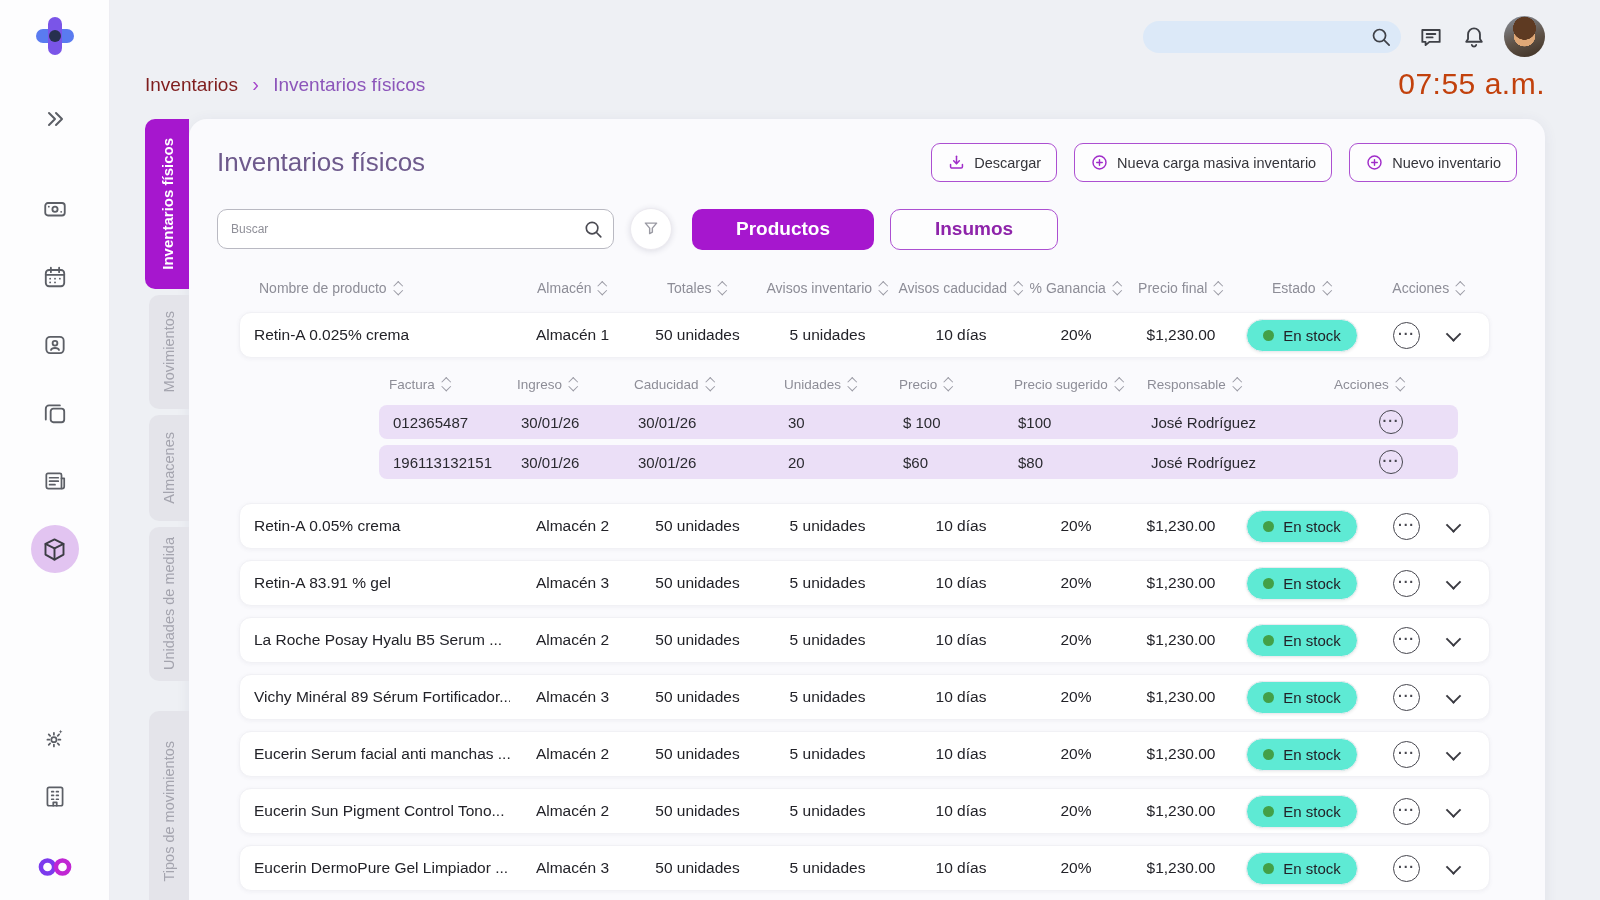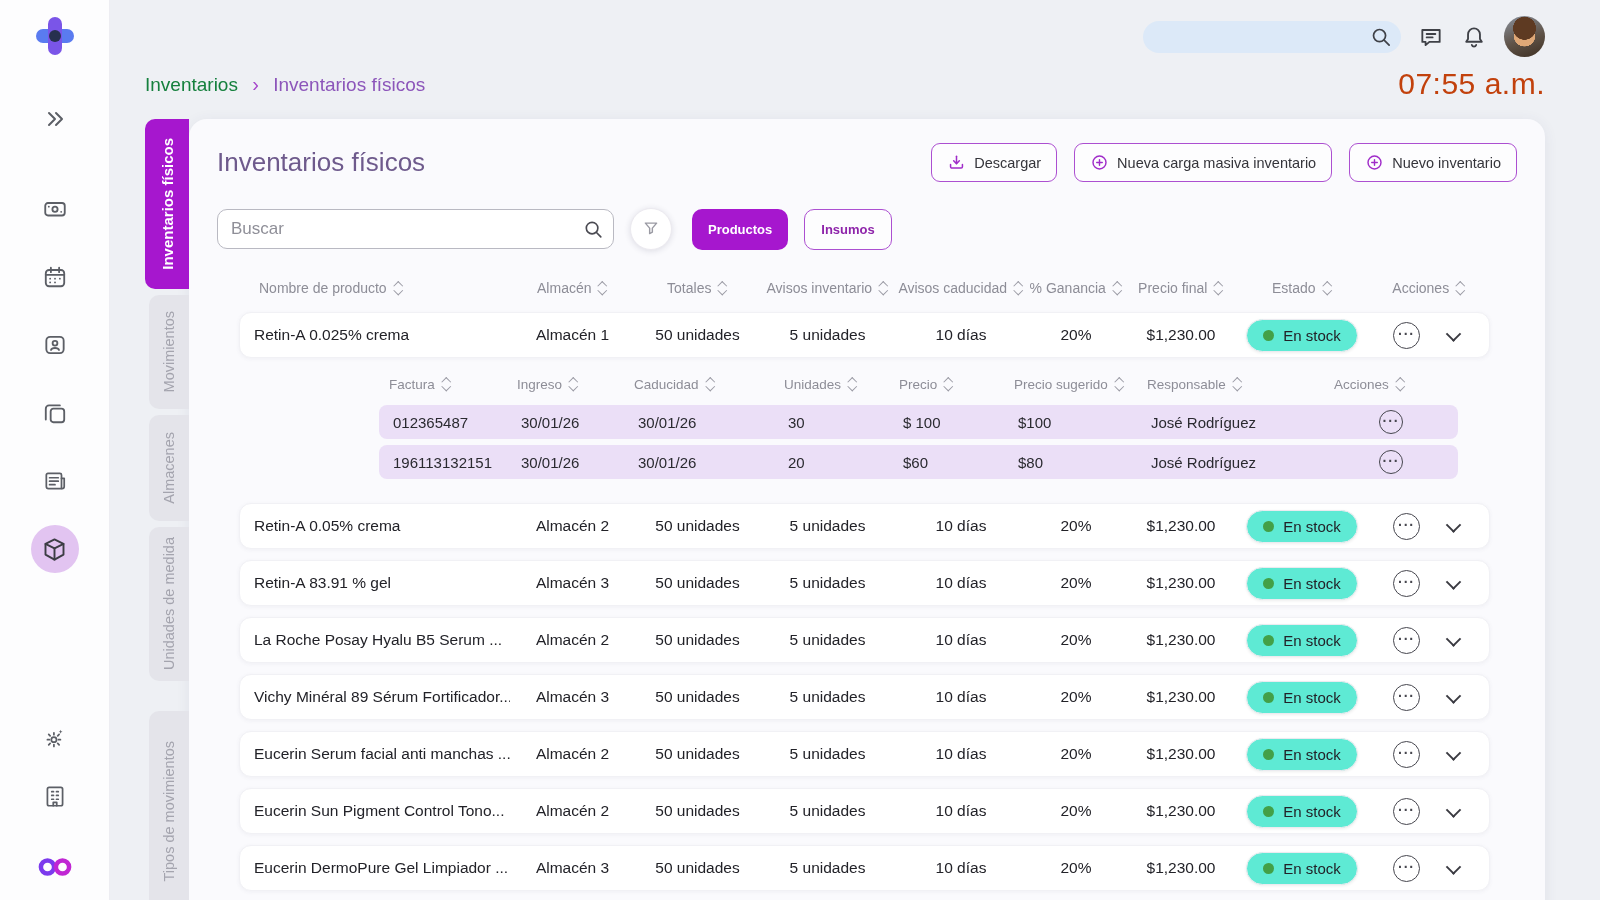--- a/index.html
+++ b/index.html
@@ -45,21 +45,21 @@
   .icon-btn { background:none; border:none; color:#3f4147; cursor:pointer; display:flex; padding:0; }
   .avatar {
     width:41px; height:41px; border-radius:50%; cursor:pointer; border:none;
     background:
       radial-gradient(circle at 50% 30%, #5e3a22 0 32%, transparent 33%),
       radial-gradient(circle at 50% 48%, #dfa877 0 36%, transparent 37%),
       linear-gradient(160deg, #8a919d 0%, #5f5348 55%, #3e2f22 100%);
   }
   .crumb-row { margin-top:10px; height:48px; display:flex; align-items:center; }
   .crumb { font-size:19px; }
-  .crumb .parent { color:#15803d; }
+  .crumb .parent { color:#7f1d1d; }
   .crumb .sep { color:#a646cc; margin:0 9px; font-size:20px; }
   .crumb .current { color:#8c55ba; }
   .clock { margin-left:auto; font-size:30px; font-weight:400; color:#c2410c; letter-spacing:0.5px; }
   
   .content-wrap { position:relative; margin-top:18px; flex:1; }
   .vtabs { position:absolute; left:0; top:0; width:44px; display:flex; flex-direction:column; gap:6px; z-index:2; }
   .vtab {
     width:44px; border-radius:10px 0 0 10px; display:flex; align-items:center; justify-content:center;
     background:#e4e4ea; color:#a4a4ae; font-size:14.5px; border:none; cursor:pointer; font-family:inherit;
   }
@@ -80,31 +80,31 @@
     display:inline-flex; align-items:center; gap:8px; background:#fdfdfe; color:#35353b;
     border:1px solid #ac4fd1; border-radius:9px; height:39px; padding:0 15px;
     font-size:14.5px; font-family:inherit; cursor:pointer;
   }
   .btn-outline .bicon { color:#a02cc9; display:flex; }
   
   .controls { margin-top:26px; display:flex; align-items:center; gap:16px; }
   .buscar-wrap { position:relative; width:397px; }
   .buscar {
     width:100%; height:40px; border:1px solid #b9b9c2; border-radius:10px; background:#fff;
-    padding:0 40px 0 13px; font-size:17px; font-family:inherit; color:#3a3a41; outline:none;
+    padding:0 40px 0 13px; font-size:12px; font-family:inherit; color:#3a3a41; outline:none;
   }
   .buscar::placeholder { color:#8f8f98; }
   .buscar-wrap .mag { position:absolute; right:10px; top:9px; color:#4a4a52; }
   .filter-btn {
     width:42px; height:42px; border-radius:50%; background:#fff; border:1px solid #eceaf0;
     box-shadow:0 1px 6px rgba(40,40,80,.14); display:flex; align-items:center; justify-content:center;
     color:#9a9aa3; cursor:pointer;
   }
   .seg-btn {
-    height:41px; border-radius:10px; padding:0 16px; font-size:13px; font-weight:700;
+    height:41px; border-radius:10px; padding:0 44px; font-size:19px; font-weight:700;
     font-family:inherit; cursor:pointer;
   }
   .seg-filled { margin-left:4px; background:#a617ce; color:#fff; border:none; }
   .seg-outline { background:#fdfdfe; color:#8e24aa; border:1.5px solid #ac4fd1; }
   
   .rows-area { margin:0 27px 0 22px; }
   .thead, .trow { display:grid; grid-template-columns:270px 125px 125px 135px 132px 98px 112px 130px 1fr; align-items:center; }
   .thead { margin-top:24px; height:28px; color:#8d8d97; font-size:14px; }
   .hcell { display:flex; align-items:center; justify-content:center; }
   .hcell.h-name { justify-content:flex-start; padding-left:20px; }

